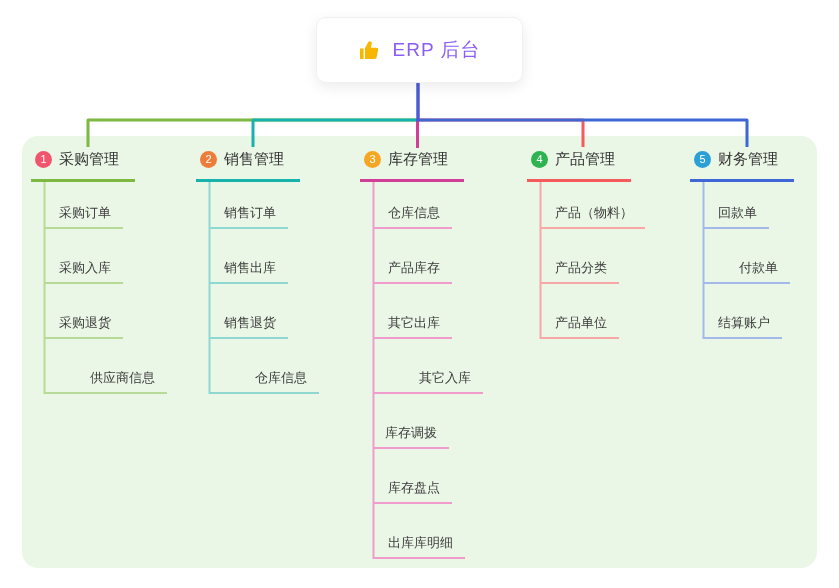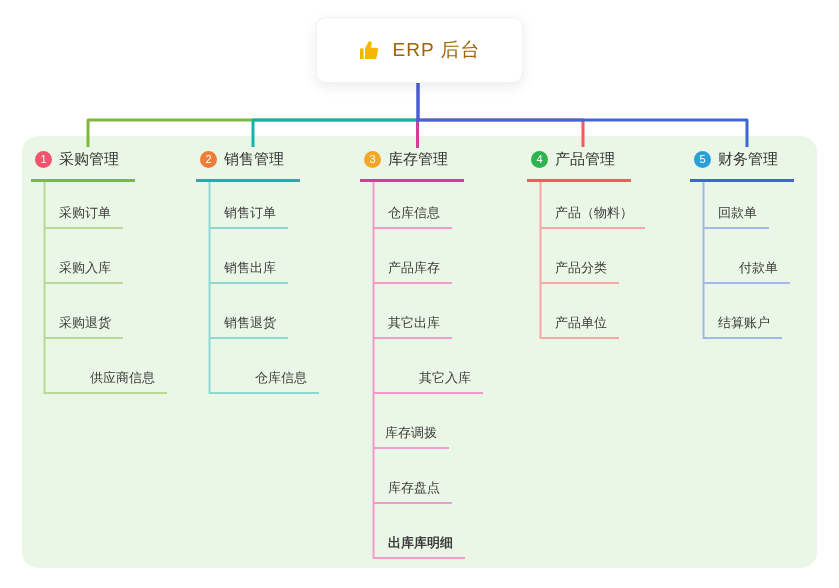--- a/index.html
+++ b/index.html
@@ -45,21 +45,21 @@
     box-shadow: 0 4px 14px rgba(0,0,0,0.08);
     display: flex;
     align-items: center;
     justify-content: center;
     gap: 10px;
     z-index: 2;
     cursor: pointer;
   }
   .root-node .root-label {
     font-size: 19px;
-    color: #a16207;
+    color: #8b5cf6;
     font-weight: 500;
     letter-spacing: 1px;
   }
   .root-node .thumb { width: 24px; height: 24px; flex: 0 0 auto; }
 
   .branch-header {
     position: absolute;
     top: 146px;
     height: 36px;
     display: flex;
@@ -174,21 +174,21 @@
     <div class="branch-header" style="border-bottom-color: rgb(210, 61, 152);">
       <span class="badge" style="background-color: rgb(245, 166, 35);">3</span>
       <span class="hlabel">库存管理</span>
     </div>
     <div class="child-node r0" style="border-bottom-color: rgb(240, 155, 203);">仓库信息</div>
     <div class="child-node r1" style="border-bottom-color: rgb(240, 155, 203);">产品库存</div>
     <div class="child-node r2" style="border-bottom-color: rgb(240, 155, 203);">其它出库</div>
     <div class="child-node r3" style="border-bottom-color: rgb(240, 155, 203);">其它入库</div>
     <div class="child-node r4" style="border-bottom-color: rgb(240, 155, 203); padding-left: 12px;">库存调拨</div>
     <div class="child-node r5" style="border-bottom-color: rgb(240, 155, 203);">库存盘点</div>
-    <div class="child-node r6" style="border-bottom-color: rgb(240, 155, 203); font-weight: bold;">出库库明细</div>
+    <div class="child-node r6" style="border-bottom-color: rgb(240, 155, 203);">出库库明细</div>
   </div>
 
   <div class="b3">
     <div class="branch-header" style="border-bottom-color: rgb(244, 91, 92);">
       <span class="badge" style="background-color: rgb(47, 179, 80);">4</span>
       <span class="hlabel">产品管理</span>
     </div>
     <div class="child-node r0" style="border-bottom-color: rgb(248, 167, 167);">产品（物料）</div>
     <div class="child-node r1" style="border-bottom-color: rgb(248, 167, 167);">产品分类</div>
     <div class="child-node r2" style="border-bottom-color: rgb(248, 167, 167);">产品单位</div>

